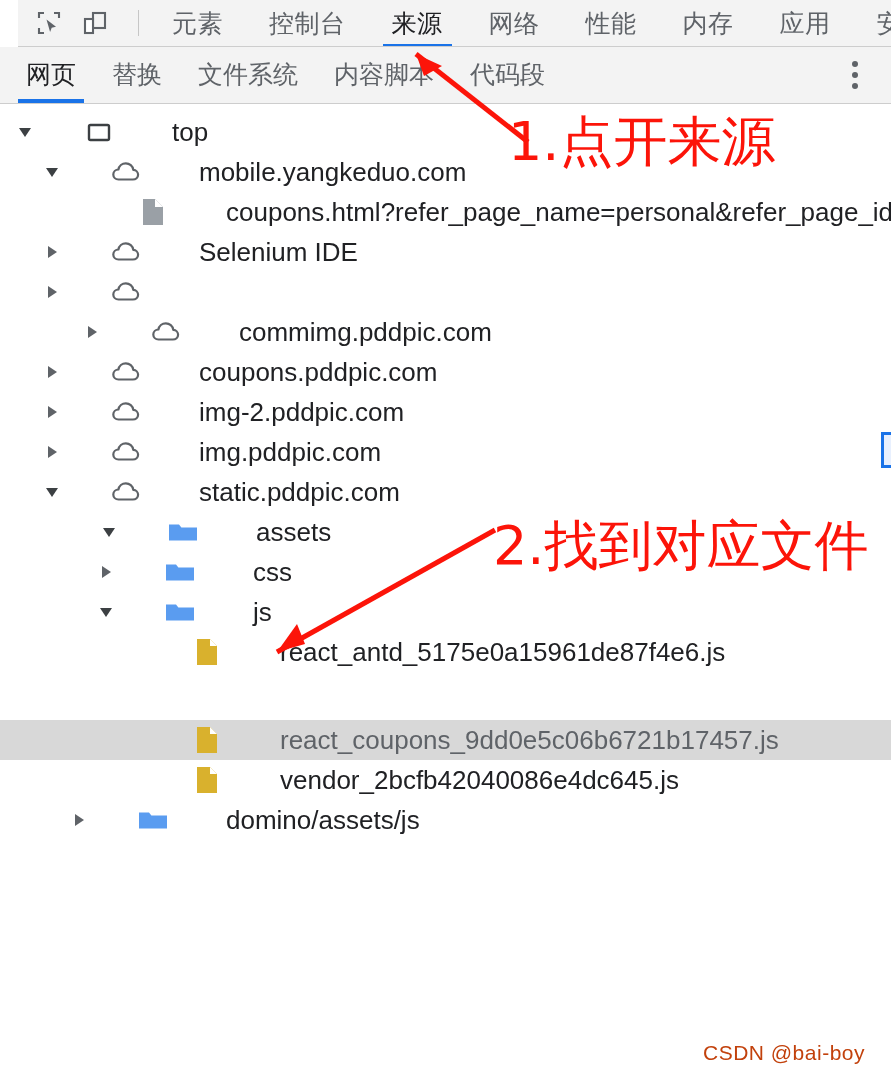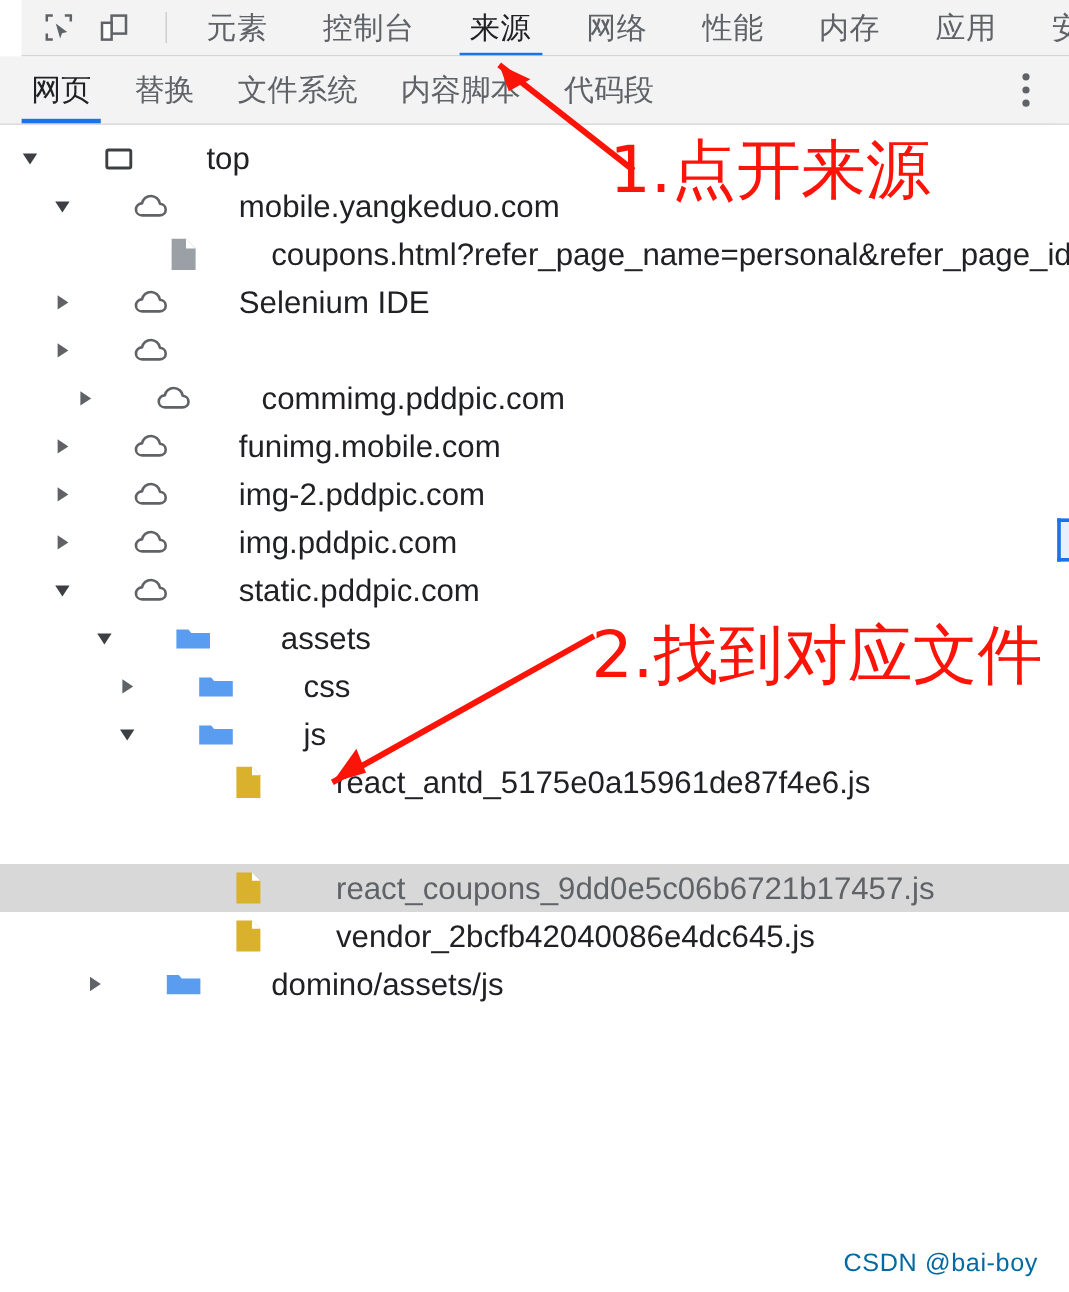--- a/index.html
+++ b/index.html
@@ -201,21 +201,21 @@
     background: #e8f0fe;
     border: 3px solid #1a73e8;
     border-right: none;
   }
 
   
   .watermark {
     position: absolute;
     right: 26px; bottom: 12px;
     font-size: 21px;
-    color: #0369a1;
+    color: #c2410c;
     letter-spacing: 0.5px;
     white-space: nowrap;
   }
 </style>
 </head>
 <body>
 
 <div id="app">
 
   <div class="toolbar">
@@ -332,37 +332,37 @@
           <span class="row-label">Selenium IDE</span>
         </div>
         <div class="row" style="padding-left: 41px;">
           <span class="twisty collapsed"></span>
           <span class="ico">
             <svg width="30" height="26" viewBox="0 0 30 26">
               <path d="M7.5 20.5c-3 0-5.2-2.2-5.2-5s2.3-5 5.1-5c.6-3.6 3.7-6.2 7.4-6.2 3.8 0 7 2.8 7.5 6.5 2.7.2 4.8 2.4 4.8 5 0 2.8-2.3 4.7-5.2 4.7z" fill="none" stroke="#5f6368" stroke-width="2.2" stroke-linejoin="round"></path>
             </svg>
           </span>
         </div>
-        <div class="row" style="padding-left: 60px;">
+        <div class="row" style="padding-left: 41px; margin-left: 40px;">
           <span class="twisty collapsed"></span>
           <span class="ico">
             <svg width="30" height="26" viewBox="0 0 30 26">
               <path d="M7.5 20.5c-3 0-5.2-2.2-5.2-5s2.3-5 5.1-5c.6-3.6 3.7-6.2 7.4-6.2 3.8 0 7 2.8 7.5 6.5 2.7.2 4.8 2.4 4.8 5 0 2.8-2.3 4.7-5.2 4.7z" fill="none" stroke="#5f6368" stroke-width="2.2" stroke-linejoin="round"></path>
             </svg>
           </span>
           <span class="row-label">commimg.pddpic.com</span>
         </div>
         <div class="row" style="padding-left: 41px;">
           <span class="twisty collapsed"></span>
           <span class="ico">
             <svg width="30" height="26" viewBox="0 0 30 26">
               <path d="M7.5 20.5c-3 0-5.2-2.2-5.2-5s2.3-5 5.1-5c.6-3.6 3.7-6.2 7.4-6.2 3.8 0 7 2.8 7.5 6.5 2.7.2 4.8 2.4 4.8 5 0 2.8-2.3 4.7-5.2 4.7z" fill="none" stroke="#5f6368" stroke-width="2.2" stroke-linejoin="round"></path>
             </svg>
           </span>
-          <span class="row-label">funimg.mobile.com</span>
+          <span class="row-label">coupons.pddpic.com</span>
         </div>
         <div class="row" style="padding-left: 41px;">
           <span class="twisty collapsed"></span>
           <span class="ico">
             <svg width="30" height="26" viewBox="0 0 30 26">
               <path d="M7.5 20.5c-3 0-5.2-2.2-5.2-5s2.3-5 5.1-5c.6-3.6 3.7-6.2 7.4-6.2 3.8 0 7 2.8 7.5 6.5 2.7.2 4.8 2.4 4.8 5 0 2.8-2.3 4.7-5.2 4.7z" fill="none" stroke="#5f6368" stroke-width="2.2" stroke-linejoin="round"></path>
             </svg>
           </span>
           <span class="row-label">img-2.pddpic.com</span>
         </div>
@@ -377,21 +377,21 @@
         </div>
         <div class="row" style="padding-left: 41px;">
           <span class="twisty expanded"></span>
           <span class="ico">
             <svg width="30" height="26" viewBox="0 0 30 26">
               <path d="M7.5 20.5c-3 0-5.2-2.2-5.2-5s2.3-5 5.1-5c.6-3.6 3.7-6.2 7.4-6.2 3.8 0 7 2.8 7.5 6.5 2.7.2 4.8 2.4 4.8 5 0 2.8-2.3 4.7-5.2 4.7z" fill="none" stroke="#5f6368" stroke-width="2.2" stroke-linejoin="round"></path>
             </svg>
           </span>
           <span class="row-label">static.pddpic.com</span>
         </div>
-        <div class="row" style="padding-left: 76px;">
+        <div class="row" style="padding-left: 98px;">
           <span class="twisty expanded"></span>
           <span class="ico">
             <svg width="30" height="24" viewBox="0 0 30 24">
               <path d="M1 4.5h10l2.4 3H29v13H1z" fill="#5a9cf0"></path>
             </svg>
           </span>
           <span class="row-label">assets</span>
         </div>
         <div class="row" style="padding-left: 95px;">
           <span class="twisty collapsed"></span>

